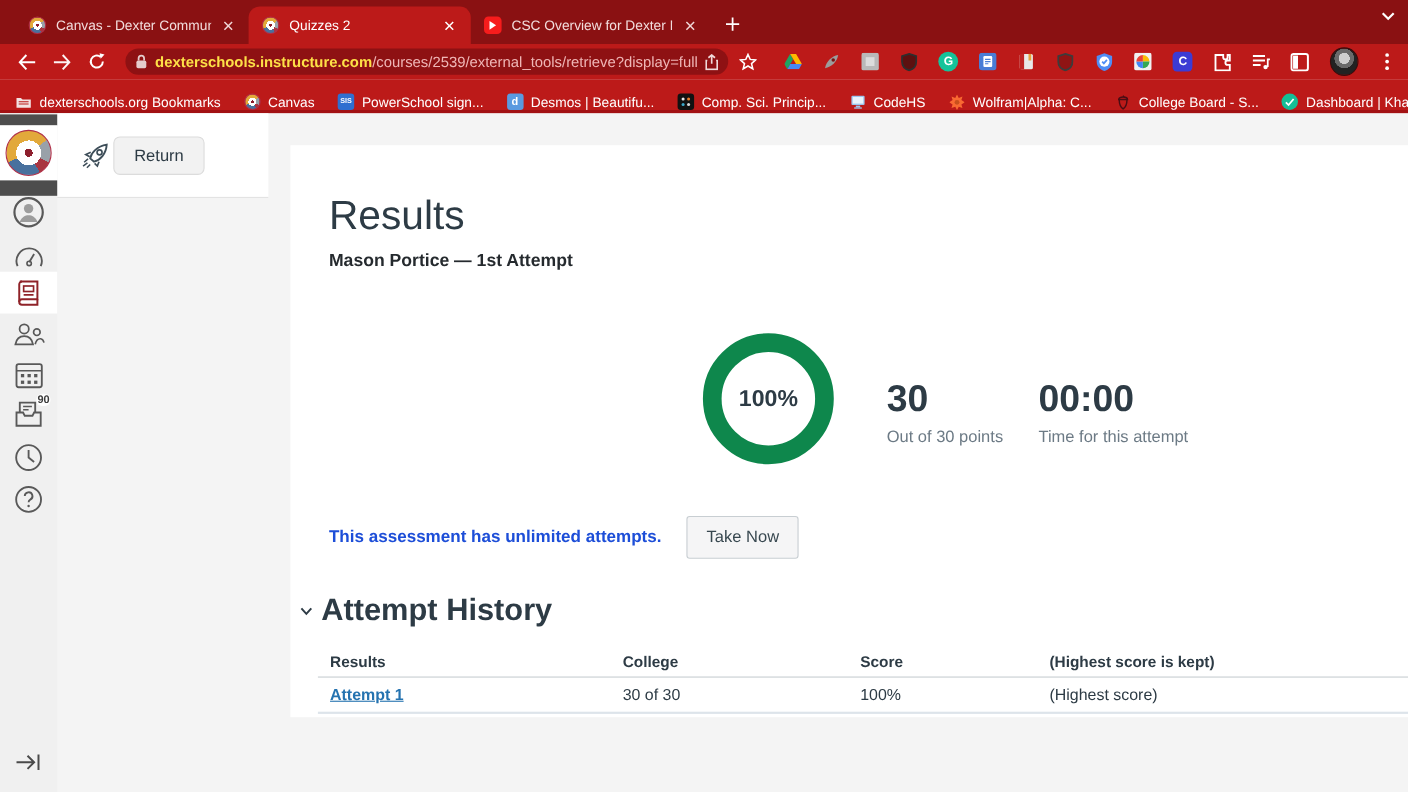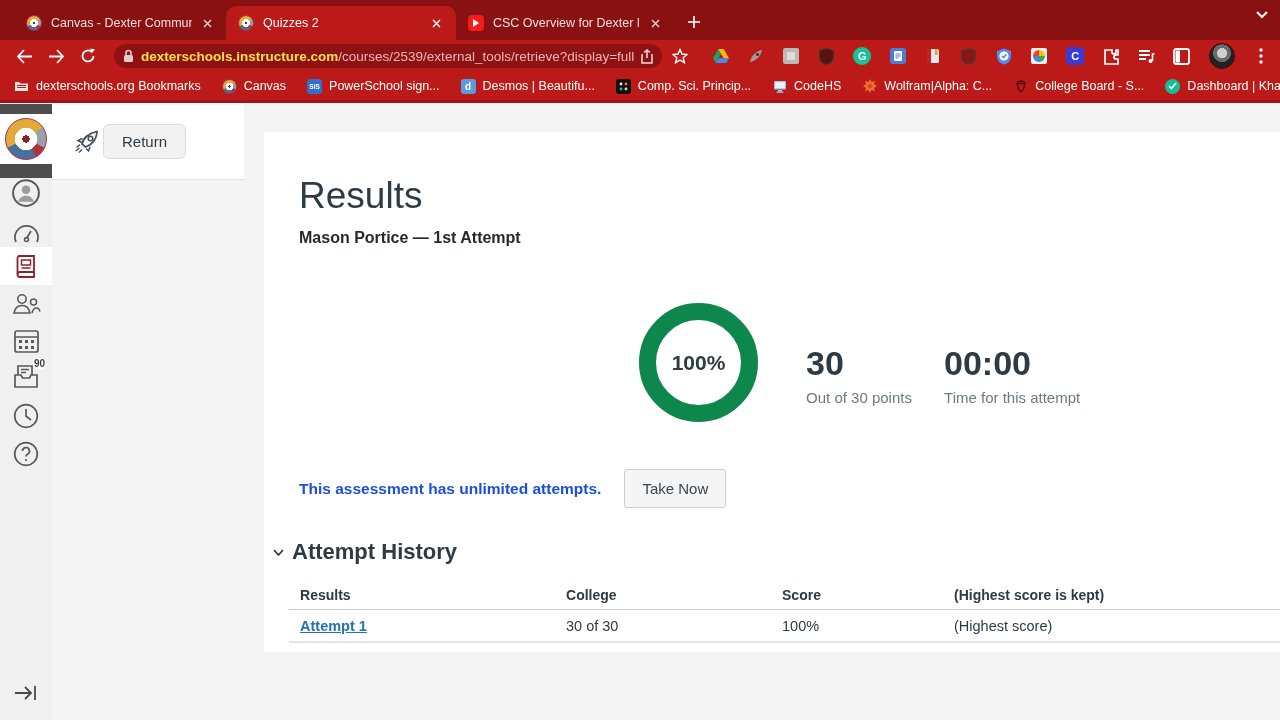--- a/index.html
+++ b/index.html
@@ -4,21 +4,21 @@
 <style>
   * { margin:0; padding:0; box-sizing:border-box; }
   html,body { width:1280px; height:720px; overflow:hidden;
     font-family:"Liberation Sans","DejaVu Sans",sans-serif; background:#f4f4f4; }
 
   
   .tabstrip { height:40px; background:#8a1112; display:flex; align-items:flex-end; position:relative; padding-left:14px; }
   .tab { height:34px; display:flex; align-items:center; gap:9px; padding:0 12px; color:#f2dcdc; font-size:12.5px; }
   .tab .title { white-space:nowrap; overflow:hidden; max-width:150px; }
   .tab.active { background:#bc1a19; border-radius:10px 10px 0 0; color:#fff; }
-  .tab.t1 { width:212px; } .tab.active { width:230px; } .tab.t3 { width:218px; }
+  .tab.t1 { width:212px; } .tab.active { width:202px; } .tab.t3 { width:218px; }
   .tab .spacer { flex:1; }
   .close-x { width:16px; height:16px; display:flex; align-items:center; justify-content:center; border-radius:50%; }
   .newtab { width:28px; height:28px; margin:0 0 4px 6px; display:flex; align-items:center; justify-content:center; border-radius:50%; }
   .tabsearch { position:absolute; right:10px; top:10px; }
 
   .favicon { width:16px; height:16px; flex:none; }
   .dexter-logo { border-radius:50%; border:1px solid #b03049;
     background:
       radial-gradient(circle at 50% 50%, #8d1f2d 0 13%, #ffffff 13% 40%, rgba(0,0,0,0) 40%),
       conic-gradient(from -55deg, #e2a93b 0 110deg, #99a1a9 110deg 170deg, #a93540 170deg 205deg, #49719e 205deg 300deg, #e2a93b 300deg 360deg); }
@@ -29,21 +29,21 @@
   .navbtn { width:28px; height:28px; display:flex; align-items:center; justify-content:center; border-radius:50%; flex:none; }
   .omnibox { width:548px; height:24px; background:#8e1113; border-radius:12px; display:flex; align-items:center; padding:0 9px; margin-left:8px; gap:7px; flex:none; }
   .omnibox .urltext { font-size:13.5px; white-space:nowrap; overflow:hidden; flex:1; }
   .omnibox .domain { color:#fde047; font-weight:bold; }
   .omnibox .path { color:#efb6b6; }
   .ext-cluster { display:flex; align-items:center; gap:13px; margin-left:14px; flex:1; justify-content:space-between; }
   .ext { width:17px; height:17px; flex:none; display:flex; align-items:center; justify-content:center; }
   .avatar { width:26px; height:26px; border-radius:50%; flex:none;
     background:radial-gradient(circle at 50% 38%, #cfcfcf 0 26%, #6a6a6a 27% 46%, #222 47%); border:1px solid #3a0c0c; }
 
-  .bookmarksbar { height:31px; background:#bc1a19; border-bottom:3px solid #a21113; display:flex; align-items:center; padding:0 14px; gap:21px; }
+  .bookmarksbar { height:31px; background:#bc1a19; border-bottom:3px solid #a21113; display:flex; align-items:flex-end; padding:0 14px; gap:21px; }
   .bm { display:flex; align-items:center; gap:7px; color:#fff; font-size:12.5px; white-space:nowrap; }
   .bm-icon { width:15px; height:15px; flex:none; display:flex; align-items:center; justify-content:center; border-radius:3px; font-size:8px; font-weight:bold; }
 
   
   .app { display:flex; height:617px; background:#f4f4f4; }
   .sidenav { width:52px; background:#f0f0f0; position:relative; flex:none; }
   .sidebar-bar { position:absolute; left:0; width:52px; background:#4d4d4d; }
   .logo-tile { position:absolute; left:0; top:11px; width:52px; height:50px; background:#fff; display:flex; align-items:center; justify-content:center; }
   .logo-tile .dexter-logo { width:42px; height:42px; font-size:9px; color:#8d1f2d; display:flex; align-items:center; justify-content:center; }
   .sideicon { position:absolute; left:0; width:52px; display:flex; align-items:center; justify-content:center; }
@@ -68,21 +68,21 @@
   .stat.points { left:507px; } .stat.time { left:645px; }
   .stat .big { font-size:34px; font-weight:bold; color:#2d3b45; line-height:1;margin-top:17px; }
   .stat .cap { margin-top:9px; font-size:15px; color:#6c7a85; }
 
   .noterow { margin-top:46px; display:flex; align-items:center; gap:23px; }
   .note { font-size:15.5px; font-weight:bold; color:#1d4ed8; }
   .take-now { background:#f5f5f6; border:1px solid #c8ced2; border-radius:3px; padding:10px 17px; font-size:15px; color:#37474f; }
 
   .history { margin-top:31px; }
   .history-head { display:flex; align-items:center; gap:7px; margin-left:-27px; }
-  .history-head h2 { font-size:22px; font-weight:600; color:#2d3b45; }
+  .history-head h2 { font-size:28px; font-weight:600; color:#2d3b45; }
   .atable { margin-left:-10px; width:1139px; margin-top:15px; }
   .trow { display:grid; grid-template-columns:266px 216px 172px 1fr; padding-left:11px; align-items:center; }
   .trow.head { height:30px; border-bottom:1px solid #c7cdd1; font-size:14px; font-weight:bold; color:#2d3b45; }
   .trow.data { height:33px; border-bottom:2px solid #dde4ea; font-size:14.5px; color:#2d3b45; }
   .alink { color:#2573b0; font-weight:bold; text-decoration:underline; }
 
   svg { display:block; }
 </style>
 </head>
 <body>

